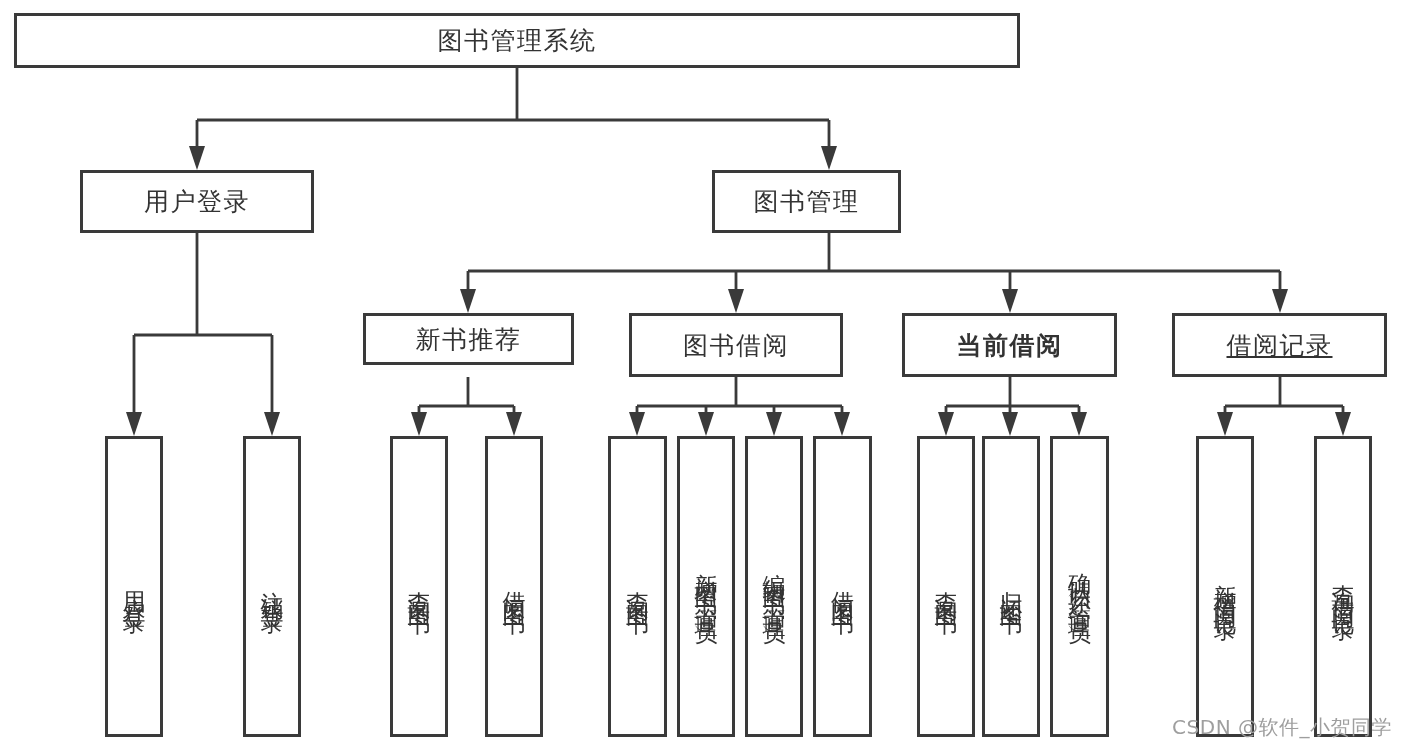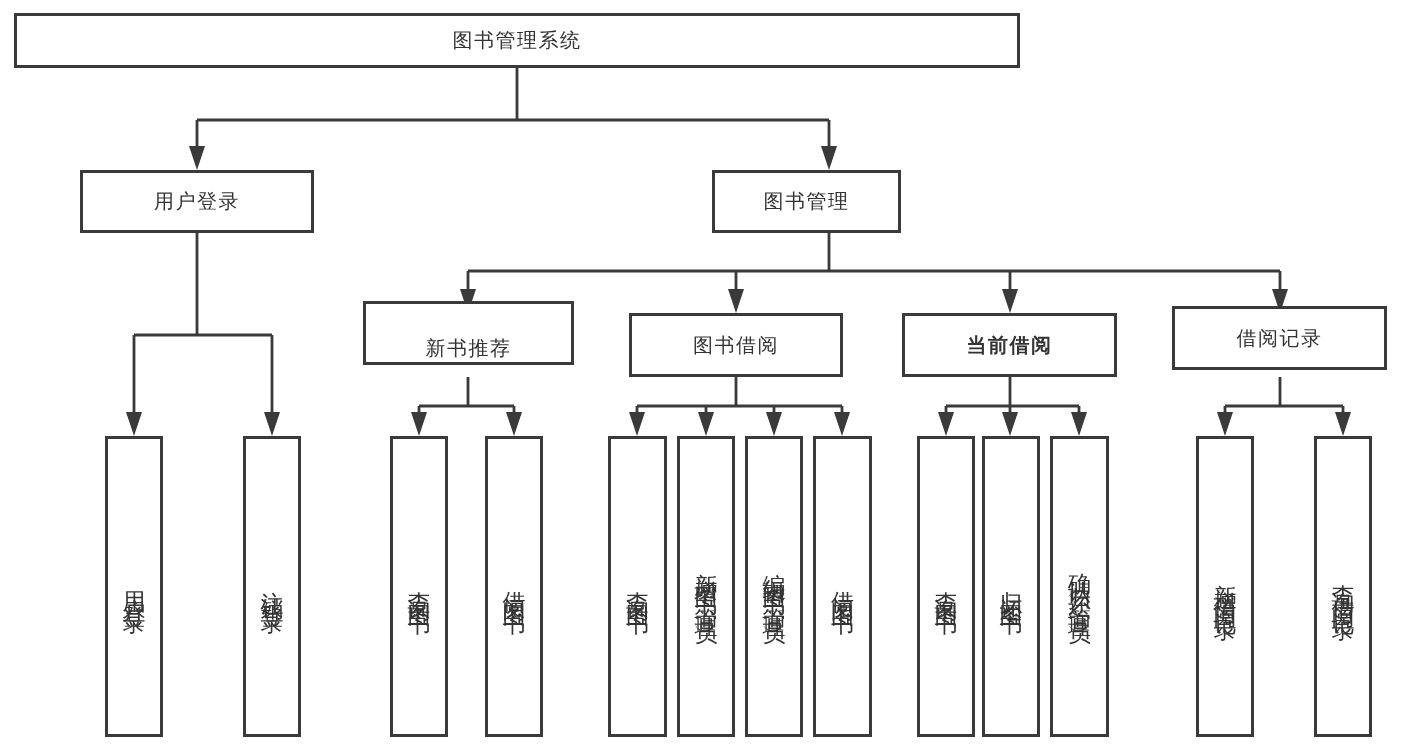--- a/index.html
+++ b/index.html
@@ -11,21 +11,21 @@
   .canvas {
     position:relative; width:1405px; height:747px;
     background: var(--background, #ffffff); overflow:hidden;
   }
   .connectors { position:absolute; left:0; top:0; width:1405px; height:747px; }
   .connectors path.line { stroke: var(--line, #3a3a3a); stroke-width:2.8; fill:none; }
   .connectors path.arrow { fill: var(--line, #3a3a3a); stroke:none; }
   .hbox {
     position:absolute; border:3px solid var(--line, #3a3a3a); background:#fff;
     display:flex; align-items:center; justify-content:center;
-    color: var(--text, #333333); font-size:20px; letter-spacing:1.5px;
+    color: var(--text, #333333); font-size:25px; letter-spacing:1.5px;
   }
   .vbox {
     position:absolute; top:436px; width:58px; height:301px;
     border:3px solid var(--line, #3a3a3a); background:#fff;
     display:flex; align-items:center; justify-content:center;
   }
   .vtext {
     writing-mode:vertical-rl; text-orientation:mixed;
     color: var(--text, #333333); font-size:23px; line-height:1;
     letter-spacing:7px; white-space:nowrap;
@@ -73,30 +73,30 @@
     <span>图书管理系统</span>
   </div>
 
   <div class="hbox" style="left:80px; top:170px; width:234px; height:63px;">
     <span>用户登录</span>
   </div>
   <div class="hbox" style="left:712px; top:170px; width:189px; height:63px;">
     <span>图书管理</span>
   </div>
 
-  <div class="hbox" style="left:363px; top:301px; width:211px; height:64px;align-items:flex-end;">
+  <div class="hbox" style="left:363px; top:313px; width:211px; height:52px;">
     <span>新书推荐</span>
   </div>
   <div class="hbox" style="left:629px; top:313px; width:214px; height:64px;">
     <span>图书借阅</span>
   </div>
   <div class="hbox" style="left:902px; top:313px; width:215px; height:64px;font-weight:bold;">
     <span>当前借阅</span>
   </div>
-  <div class="hbox" style="left:1172px; top:306px; width:215px; height:64px;">
+  <div class="hbox" style="left:1172px; top:313px; width:215px; height:64px;text-decoration:underline;">
     <span>借阅记录</span>
   </div>
 
   <div class="vbox" style="left:105px;">
     <span class="vtext">用户登录</span>
   </div>
   <div class="vbox" style="left:243px;">
     <span class="vtext">注销登录</span>
   </div>
 
@@ -130,14 +130,15 @@
     <span class="vtext">确认归还（管理员）</span>
   </div>
 
   <div class="vbox" style="left:1196px;">
     <span class="vtext">新增借阅记录</span>
   </div>
   <div class="vbox" style="left:1314px;">
     <span class="vtext">查询借阅记录</span>
   </div>
 
+  <div class="watermark">CSDN @软件_小贺同学</div>
 
 </div>
 
 </body></html>

